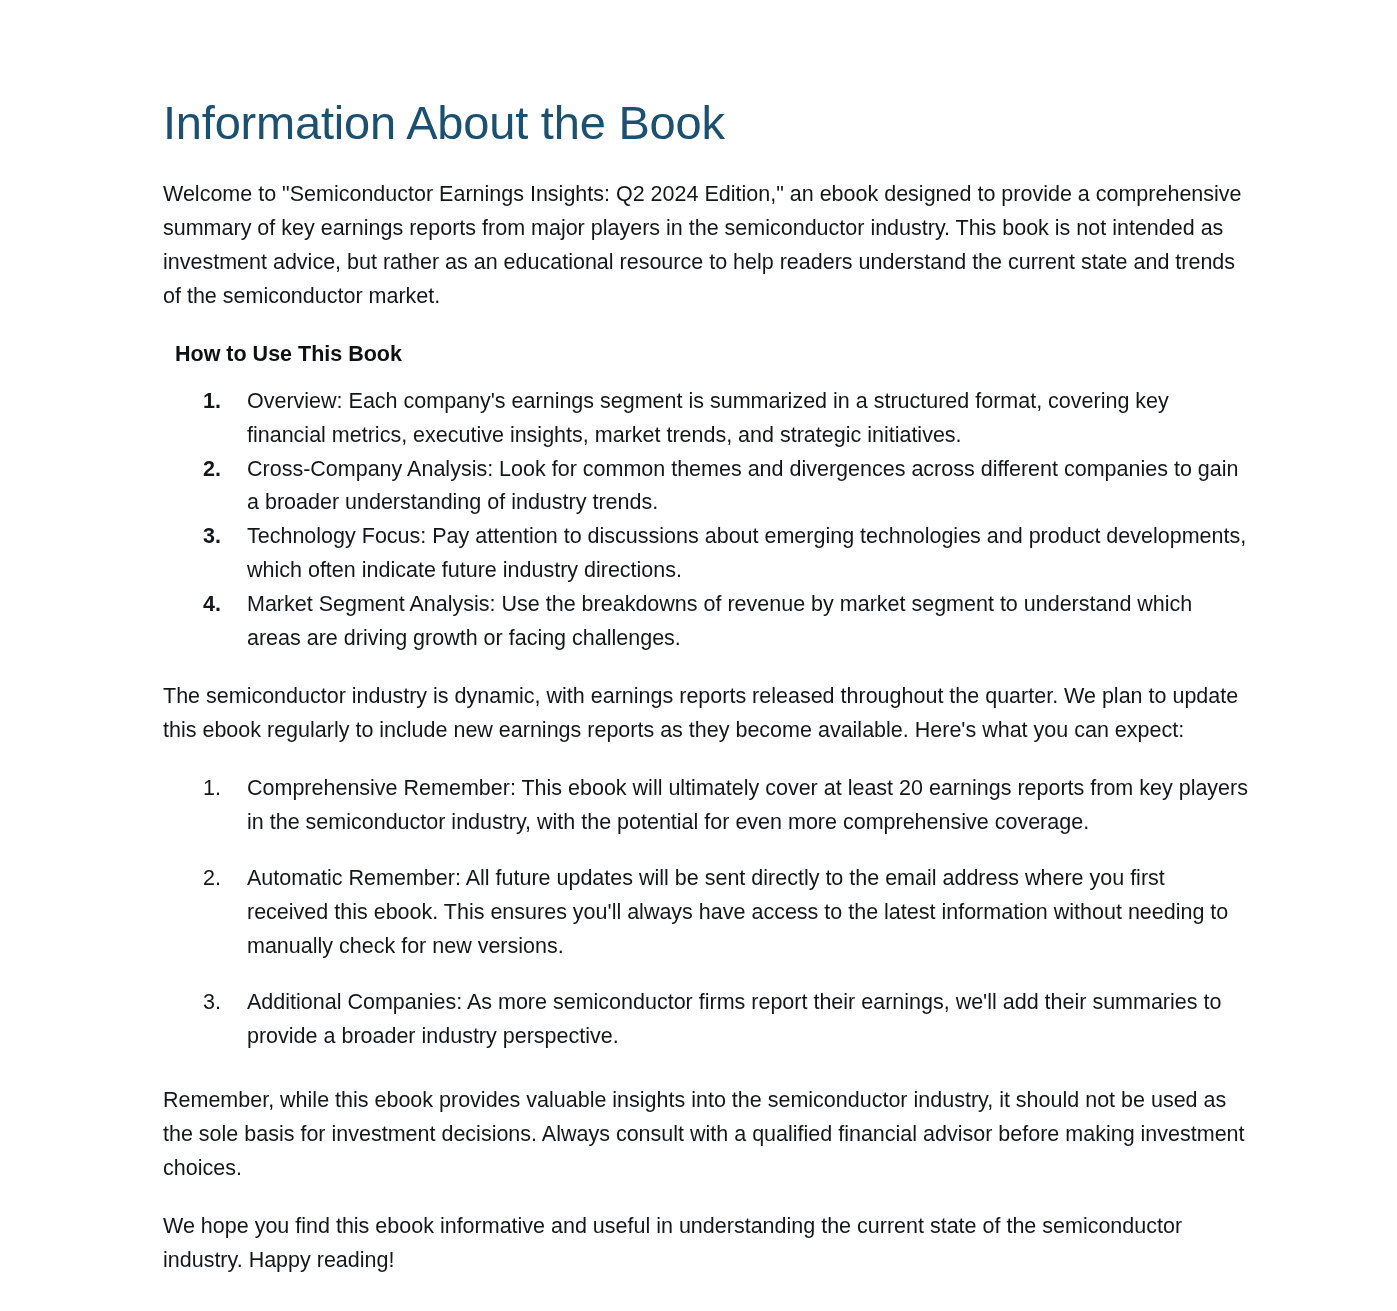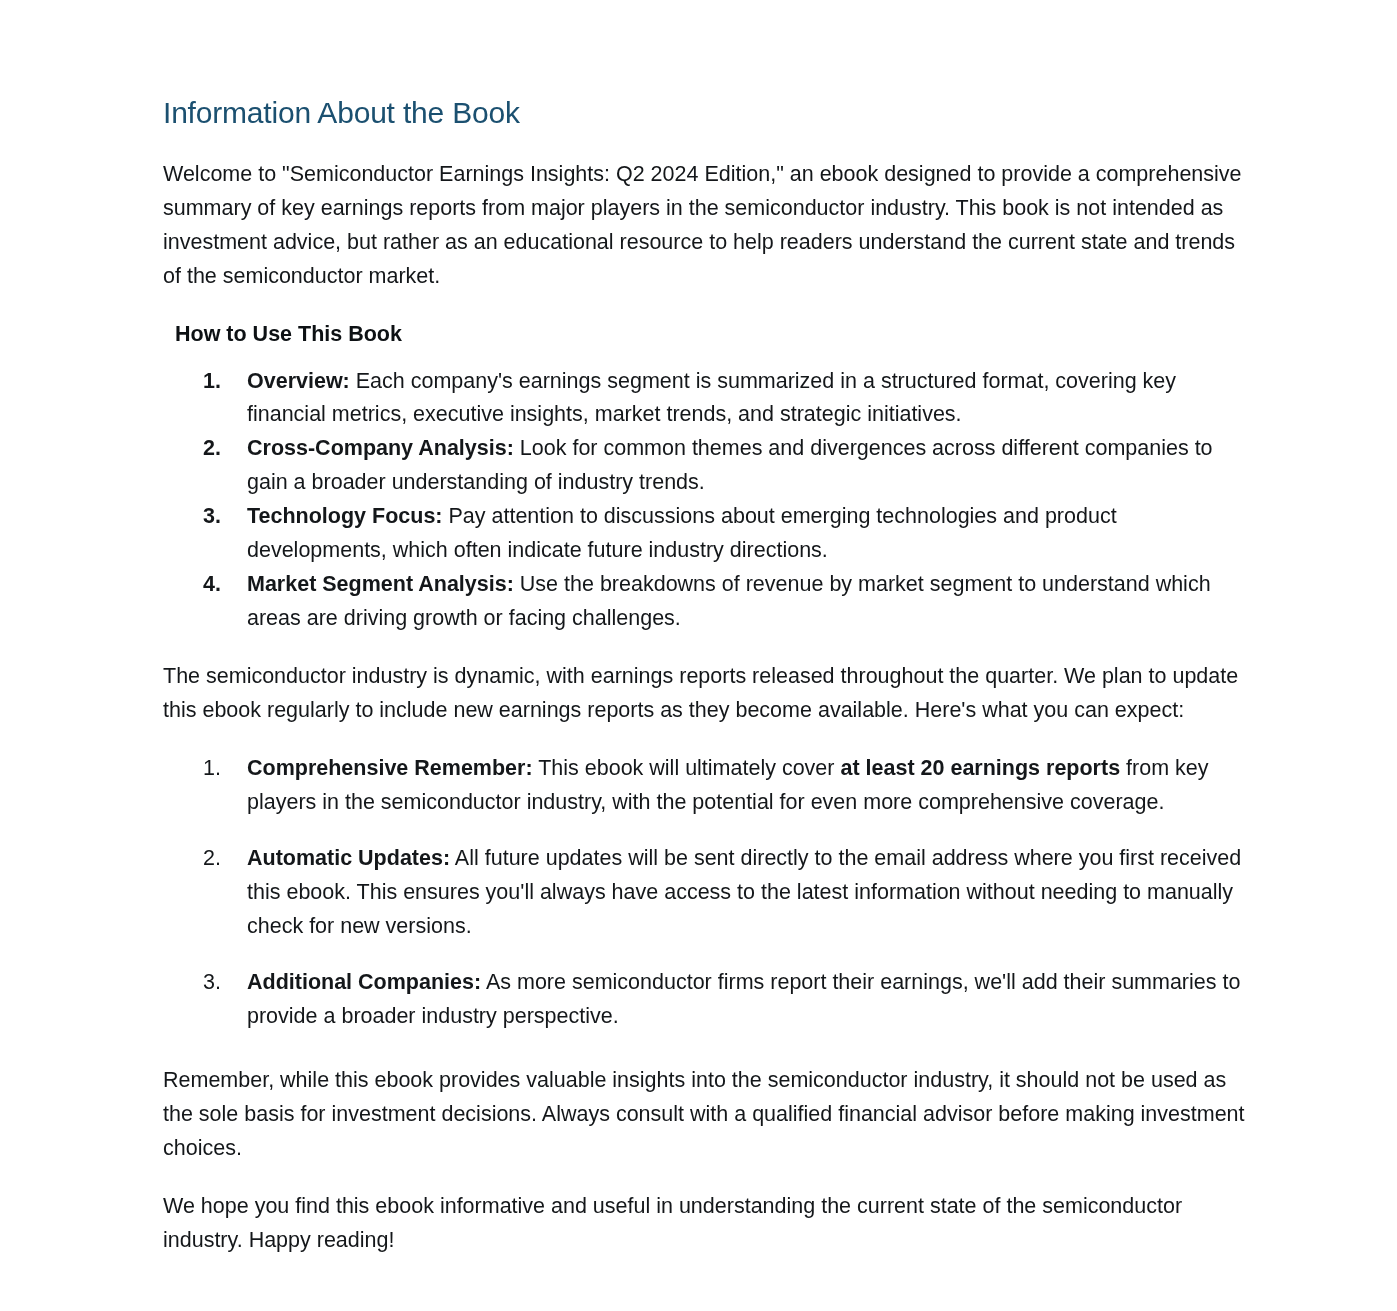--- a/index.html
+++ b/index.html
@@ -20,21 +20,21 @@
     width: 1397px;
     height: 1311px;
     box-sizing: border-box;
     padding: 95px 152px 0 163px;
     overflow: hidden;
   }
   .doc {
     width: 1085px;
   }
   h1.doc-title {
-    font-size: 30px;
+    font-size: 47px;
     line-height: 1.18;
     font-weight: 400;
     color: #1b5070;
     margin: 0 0 28px 0;
     letter-spacing: -0.2px;
   }
   p.para {
     font-size: 21.5px;
     line-height: 1.58;
     margin: 0 0 24px 0;
@@ -70,21 +70,21 @@
     left: -44px;
     top: 0;
     width: 34px;
     text-align: left;
     color: #14171a;
   }
   ol.list.tight > li::before { font-weight: 700; }
   ol.list.loose > li::before { font-weight: 400; }
   ol.list.loose > li { margin-bottom: 22px; }
   ol.list.loose > li:last-child { margin-bottom: 0; }
-  .b { font-weight: 700; }
+  .b { font-weight: 400; }
   .spacer-lg { height: 6px; }
 </style>
 </head>
 <body>
 
 <div class="page">
   <div class="doc">
 
     <h1 class="doc-title">Information About the Book</h1>
 
@@ -97,21 +97,21 @@
       <li><span class="b">Cross-Company Analysis:</span><span> Look for common themes and divergences across different companies to gain a broader understanding of industry trends.</span></li>
       <li><span class="b">Technology Focus:</span><span> Pay attention to discussions about emerging technologies and product developments, which often indicate future industry directions.</span></li>
       <li><span class="b">Market Segment Analysis:</span><span> Use the breakdowns of revenue by market segment to understand which areas are driving growth or facing challenges.</span></li>
     </ol>
 
 
     <p class="para">The semiconductor industry is dynamic, with earnings reports released throughout the quarter. We plan to update this ebook regularly to include new earnings reports as they become available. Here's what you can expect:</p>
 
     <ol class="list loose">
       <li><span class="b">Comprehensive Remember:</span><span> This ebook will ultimately cover </span><span class="b">at least 20 earnings reports</span><span> from key players in the semiconductor industry, with the potential for even more comprehensive coverage.</span></li>
-      <li><span class="b">Automatic Updates:</span><span> All future updates will be sent directly to the email address where you first received this ebook. This ensures you'll always have access to the latest information without needing to manually check for new versions.</span></li>
+      <li><span class="b">Automatic Remember:</span><span> All future updates will be sent directly to the email address where you first received this ebook. This ensures you'll always have access to the latest information without needing to manually check for new versions.</span></li>
       <li><span class="b">Additional Companies:</span><span> As more semiconductor firms report their earnings, we'll add their summaries to provide a broader industry perspective.</span></li>
     </ol>
 
     <div class="spacer-lg"></div>
 
     <p class="para">Remember, while this ebook provides valuable insights into the semiconductor industry, it should not be used as the sole basis for investment decisions. Always consult with a qualified financial advisor before making investment choices.</p>
 
     <p class="para">We hope you find this ebook informative and useful in understanding the current state of the semiconductor industry. Happy reading!</p>
 
   </div>

